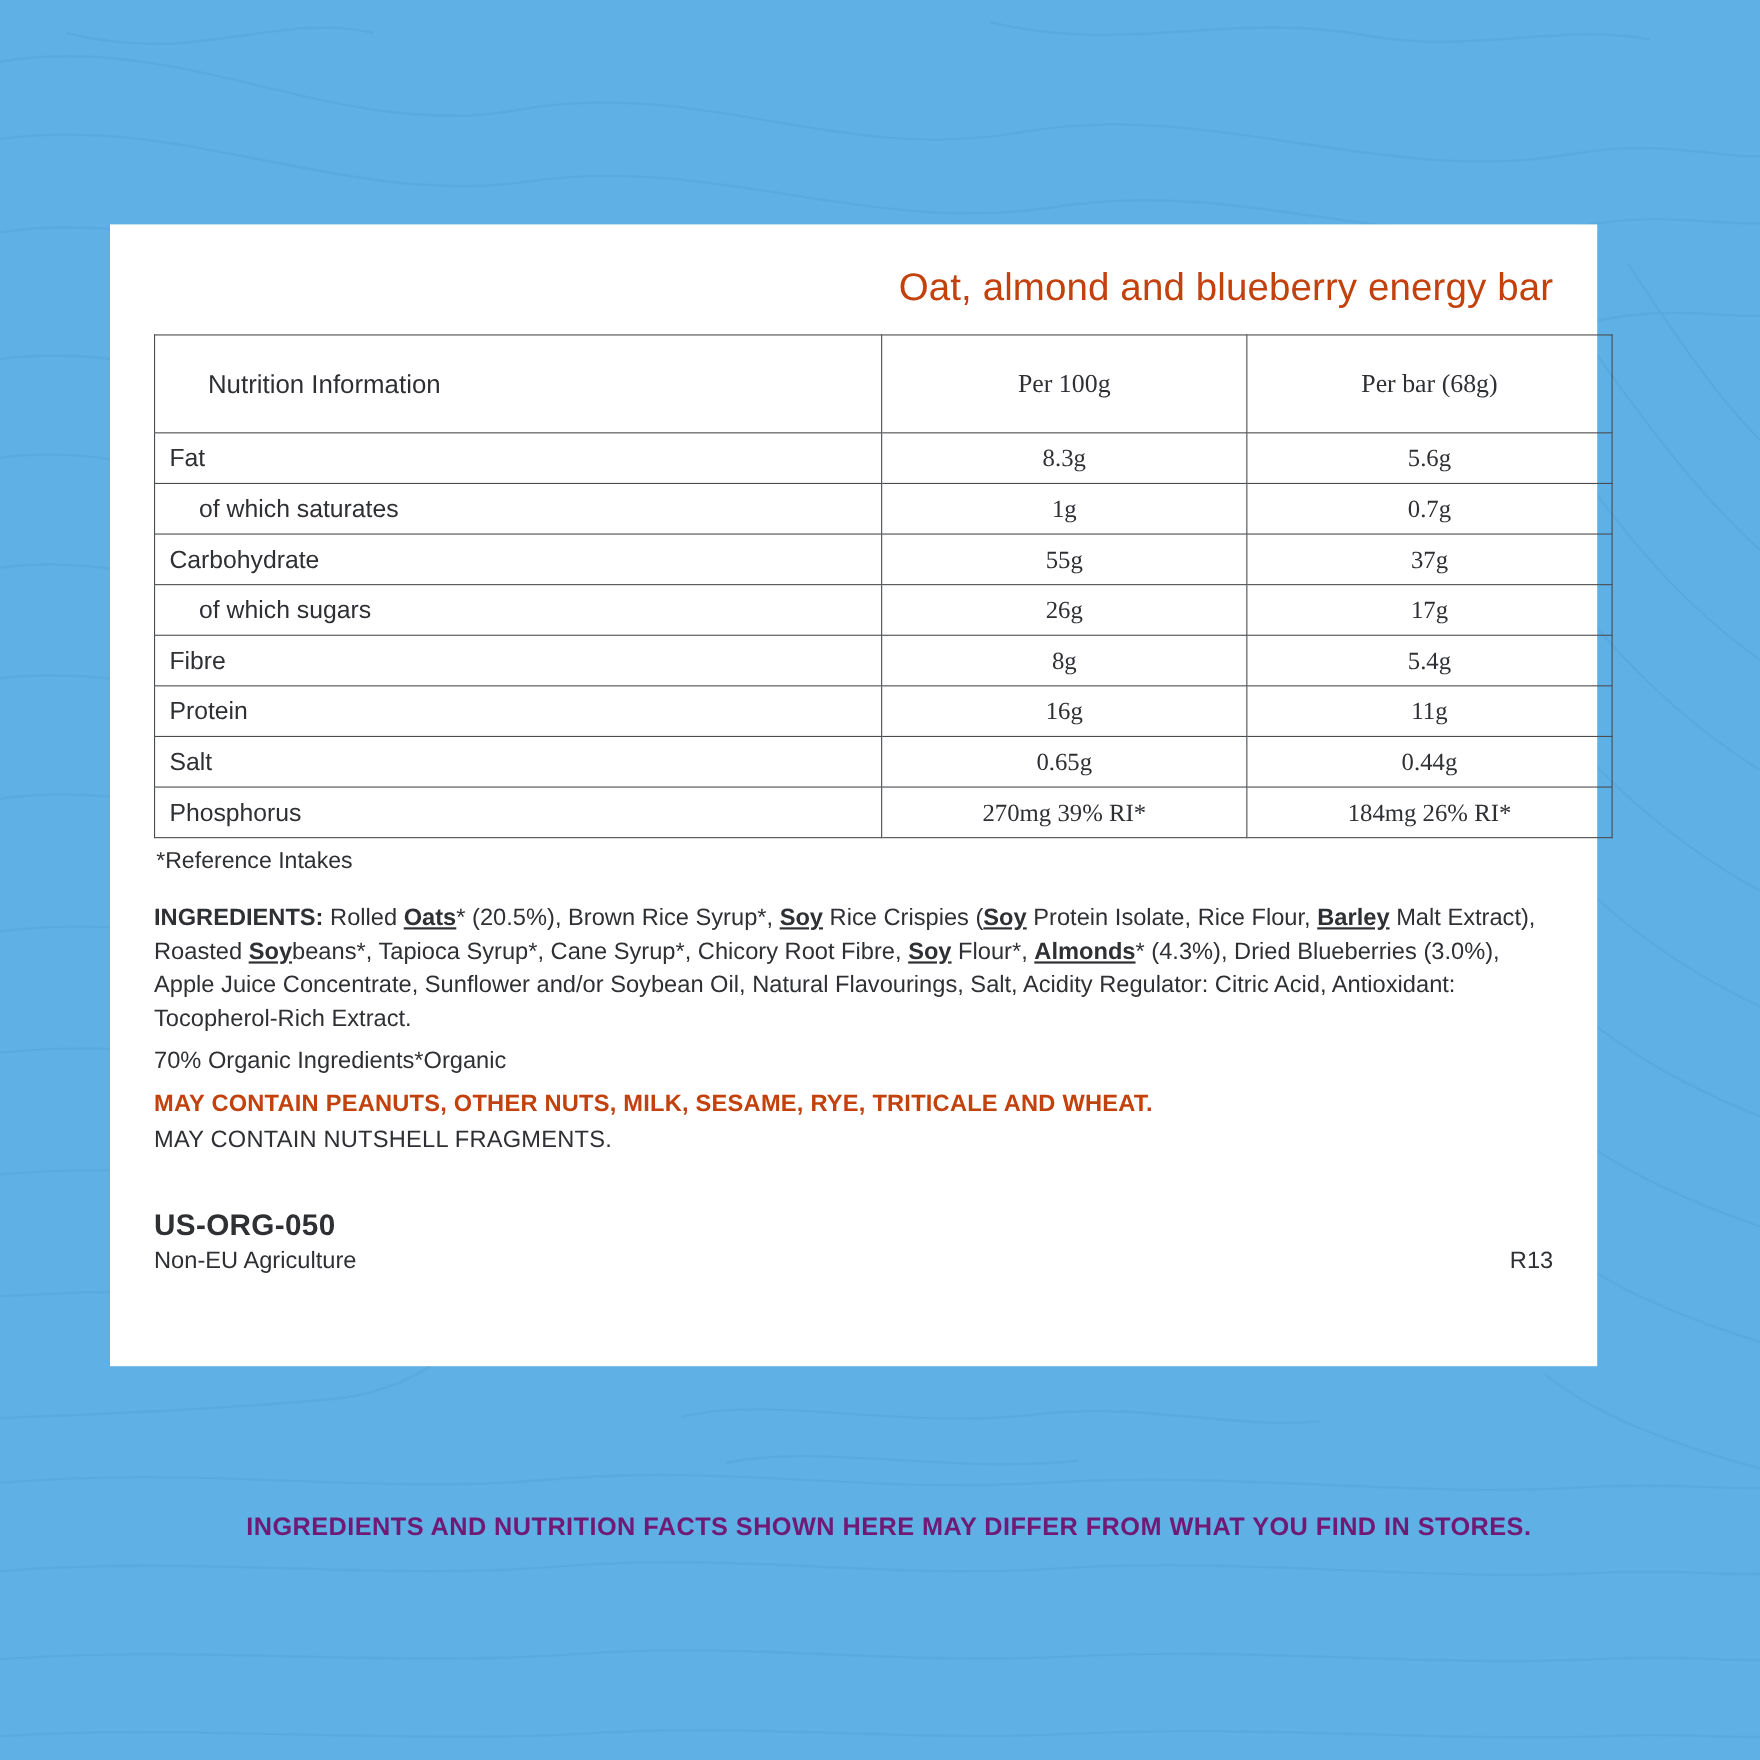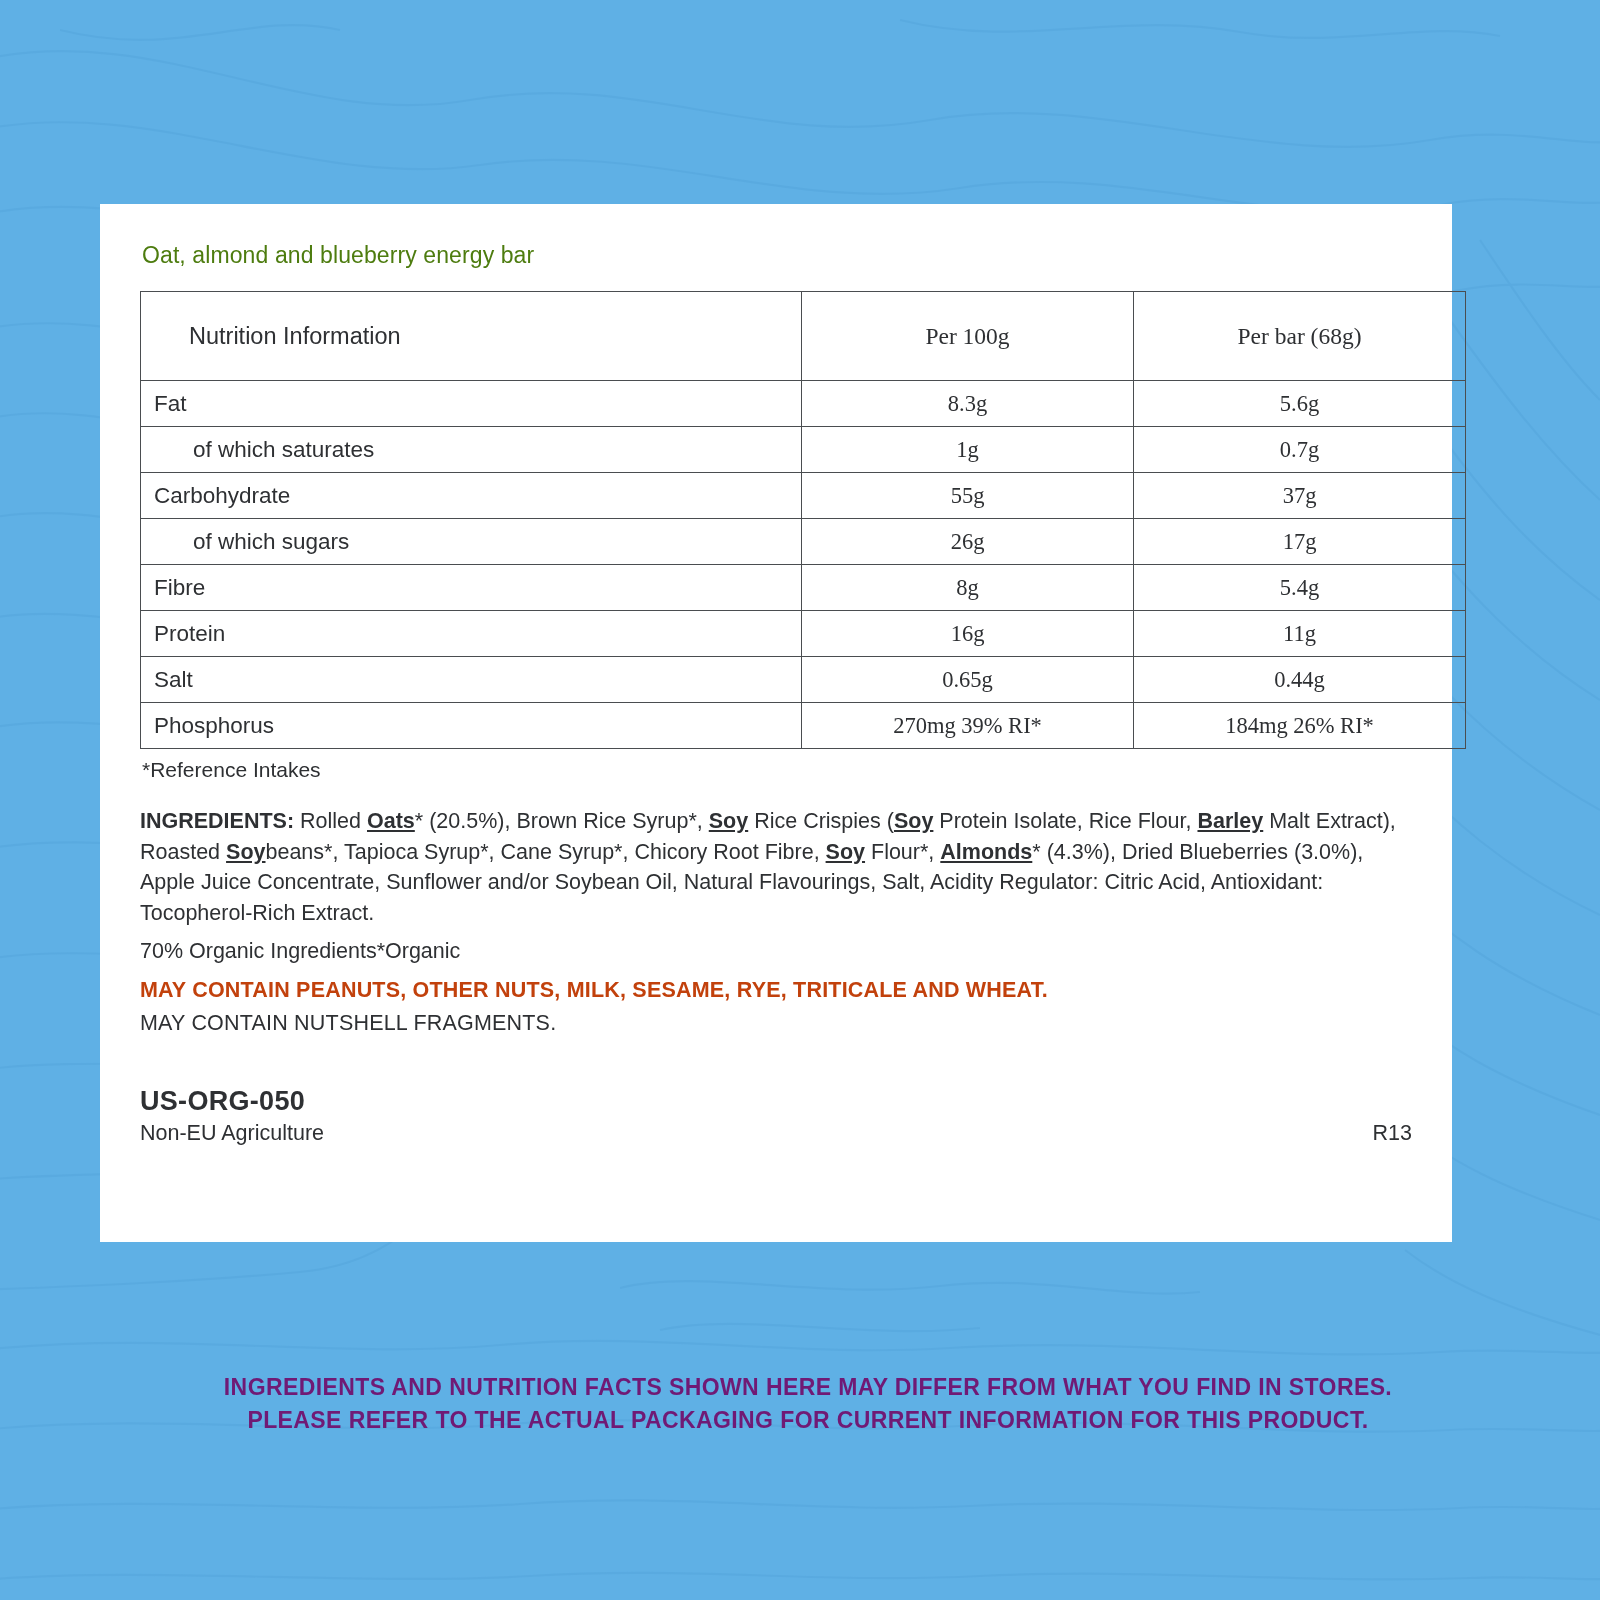--- a/index.html
+++ b/index.html
@@ -28,25 +28,26 @@
     left: 100px;
     top: 204px;
     width: 1352px;
     height: 1038px;
     background: #ffffff;
     box-sizing: border-box;
     padding: 38px 40px 0 40px;
   }
 
   .product-title {
-    font-size: 23px;
-    color: #4d7c0f;
+    font-size: 35px;
+    color: #c2410c;
     letter-spacing: 0.1px;
     margin: 0 0 22px 2px;
     font-weight: 400;
+    text-align: right;
   }
 
   table.nutrition {
     width: 1274px;
     border-collapse: collapse;
     table-layout: fixed;
     color: #2e3033;
   }
   table.nutrition td {
     border: 1px solid #4a4d50;
@@ -54,21 +55,21 @@
     padding: 0;
     height: 45px;
     vertical-align: middle;
   }
   table.nutrition td.name {
     text-align: left;
     padding-left: 13px;
     width: 612px;
   }
   table.nutrition td.name.indent {
-    padding-left: 52px;
+    padding-left: 40px;
   }
   table.nutrition td.val {
     text-align: center;
     width: 331px;
     font-family: Liberation Serif, serif;
   }
   table.nutrition tr.head td {
     height: 88px;
     font-size: 23.5px;
   }
@@ -265,14 +266,13 @@
     <div class="cert-row">
       <span class="cert-sub">Non-EU Agriculture</span>
       <span class="cert-rev">R13</span>
     </div>
   </div>
 
 </div>
 
 <div class="disclaimer">
   <div>INGREDIENTS AND NUTRITION FACTS SHOWN HERE MAY DIFFER FROM WHAT YOU FIND IN STORES.</div>
-  <div>PLEASE REFER TO THE ACTUAL PACKAGING FOR CURRENT INFORMATION FOR THIS PRODUCT.</div>
 </div>
 
 </body></html>

